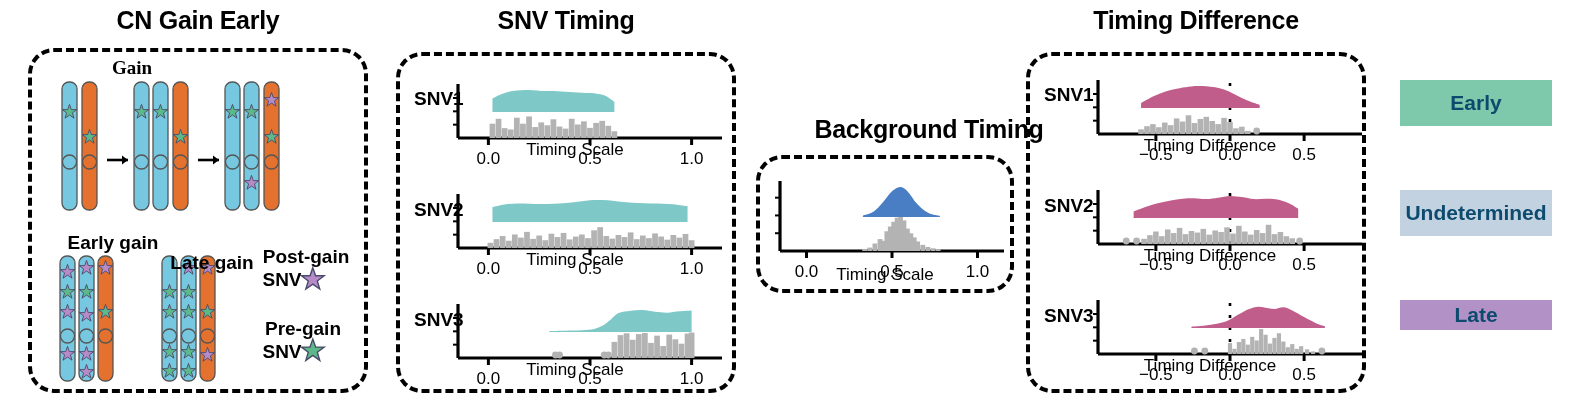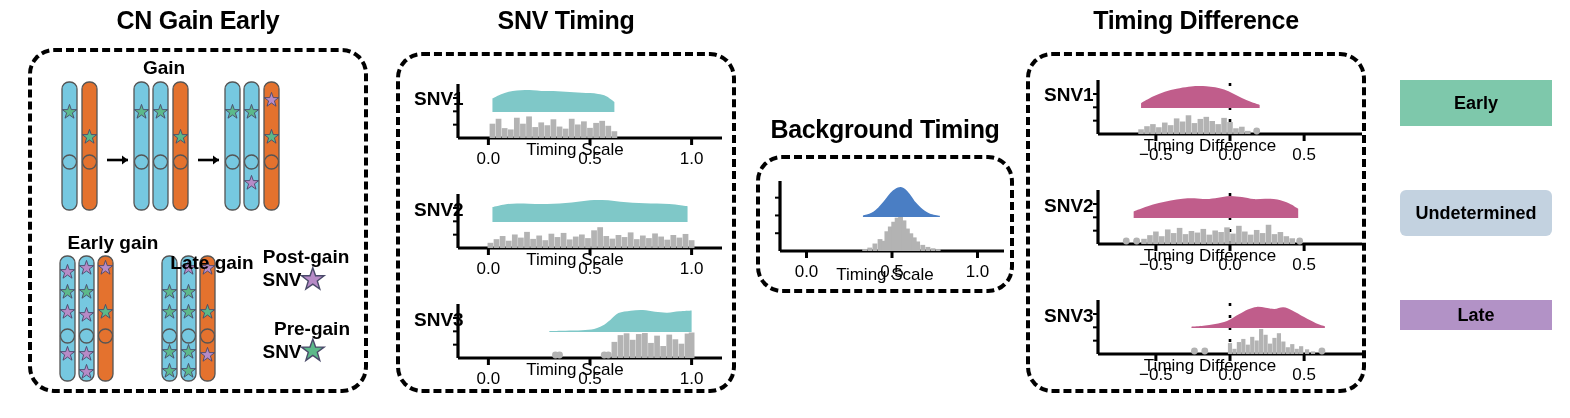--- a/index.html
+++ b/index.html
@@ -6,32 +6,32 @@
   body{width:1570px;height:418px;position:relative;overflow:hidden;
        font-family:"Liberation Sans",sans-serif;color:#000;}
   .panel-title{position:absolute;font-weight:bold;font-size:25px;letter-spacing:-0.3px;
                white-space:nowrap;text-align:center;}
   .dbox{position:absolute;border:4px dashed #000;border-radius:26px;box-sizing:border-box;}
   .arrow{position:absolute;width:0;height:0;}
   .lbl{position:absolute;font-weight:bold;font-size:19px;white-space:nowrap;}
   .axlabel{position:absolute;font-size:17px;white-space:nowrap;text-align:center;}
   .plotsvg{position:absolute;}
   .resbox{position:absolute;display:flex;align-items:center;justify-content:center;
-          font-weight:bold;font-size:18px;color:#000000;}
+          font-weight:bold;font-size:21px;color:#0c4a6e;}
   .chrom{position:absolute;}
   .smalltxt{position:absolute;font-size:19px;font-weight:bold;white-space:nowrap;text-align:center;}
   svg{display:block;overflow:visible;}
 </style>
 </head>
 <body>
 
 <div class="panel-title" style="left:28px;top:6px;width:340px;">CN Gain Early</div>
 <div class="dbox" style="left:28px;top:48px;width:340px;height:345px;"></div>
 
-<div class="smalltxt" style="left:124px;top:57px;width:80px;">Gain</div>
+<div class="smalltxt" style="left:92px;top:57px;width:80px;font-family:Liberation Serif, serif;">Gain</div>
 
 <svg class="chrom" style="left:40px;top:78px;" width="320" height="310" viewBox="0 0 320 310">
   <defs>
     <g id="starG">
         <path d="M0,-7.6 L1.8,-2.4 L7.3,-2.4 L2.9,0.9 L4.5,6.2 L0,3.0 L-4.5,6.2 L-2.9,0.9 L-7.3,-2.4 L-1.8,-2.4 Z" fill="#5cb98a" stroke="#4a4a6a" stroke-width="0.9"></path>
       </g>
     <g id="starP">
         <path d="M0,-7.6 L1.8,-2.4 L7.3,-2.4 L2.9,0.9 L4.5,6.2 L0,3.0 L-4.5,6.2 L-2.9,0.9 L-7.3,-2.4 L-1.8,-2.4 Z" fill="#b78bc7" stroke="#4a4a6a" stroke-width="0.9"></path>
       </g>
   </defs>
@@ -117,21 +117,21 @@
 
   <use href="#starP" x="272" y="200" transform="scale(1.55) translate(-96,-70)"></use>
   <use href="#starG" x="272" y="272" transform="scale(1.55) translate(-96,-96)"></use>
 </svg>
 
 <div class="smalltxt" style="left:58px;top:232px;width:110px;">Early gain</div>
 <div class="smalltxt" style="left:160px;top:232px;width:104px;margin-top:20px;">Late gain</div>
 
 <div class="smalltxt" style="left:258px;top:246px;width:96px;">Post-gain</div>
 <div class="smalltxt" style="left:252px;top:269px;width:60px;">SNV</div>
-<div class="smalltxt" style="left:268px;top:318px;width:88px;">Pre-gain</div>
+<div class="smalltxt" style="left:259px;top:318px;width:88px;">Pre-gain</div>
 <div class="smalltxt" style="left:252px;top:341px;width:60px;">SNV</div>
 
 <svg class="arrow" style="left:358px;top:198px;" width="42" height="30" viewBox="0 0 42 30">
   <path d="M2,15 L26,15" stroke="#000" stroke-width="6"></path>
   <path d="M40,15 l-18,-11 l0,22 Z" fill="#000"></path>
 </svg>
 
 <div class="panel-title" style="left:396px;top:6px;width:340px;">SNV Timing</div>
 <div class="dbox" style="left:396px;top:52px;width:340px;height:341px;"></div>
 
@@ -259,21 +259,21 @@
 
 <div class="axlabel" style="left:480px;top:140px;width:190px;">Timing Scale</div>
 <div class="axlabel" style="left:480px;top:250px;width:190px;">Timing Scale</div>
 <div class="axlabel" style="left:480px;top:360px;width:190px;">Timing Scale</div>
 
 <svg class="arrow" style="left:726px;top:198px;" width="42" height="30" viewBox="0 0 42 30">
   <path d="M2,15 L26,15" stroke="#000" stroke-width="6"></path>
   <path d="M40,15 l-18,-11 l0,22 Z" fill="#000"></path>
 </svg>
 
-<div class="panel-title" style="left:754px;top:115px;width:262px;">Background Timing</div>
+<div class="panel-title" style="left:798px;top:115px;width:262px;">Background Timing</div>
 <div class="dbox" style="left:756px;top:155px;width:258px;height:138px;"></div>
 
 <svg class="plotsvg" style="left:756px;top:155px;" width="258" height="138" viewBox="0 0 258 138">
     <g>
       <line x1="24" y1="96" x2="248" y2="96" stroke="#000" stroke-width="3.2"></line>
       <line x1="24" y1="96" x2="24" y2="26" stroke="#000" stroke-width="3.2"></line>
       <line x1="19" y1="78.22222222222223" x2="24" y2="78.22222222222223" stroke="#000" stroke-width="2"></line>
       <line x1="19" y1="60.44444444444444" x2="24" y2="60.44444444444444" stroke="#000" stroke-width="2"></line>
       <line x1="19" y1="42.66666666666667" x2="24" y2="42.66666666666667" stroke="#000" stroke-width="2"></line>
       <rect x="106.23" y="93.96" width="4.82" height="2.04" fill="#b3b3b3"></rect>
@@ -449,14 +449,14 @@
 <svg class="arrow" style="left:1366px;top:198px;" width="42" height="30" viewBox="0 0 42 30">
   <path d="M2,15 L26,15" stroke="#000" stroke-width="6"></path>
   <path d="M40,15 l-18,-11 l0,22 Z" fill="#000"></path>
 </svg>
 <svg class="arrow" style="left:1366px;top:308px;" width="42" height="30" viewBox="0 0 42 30">
   <path d="M2,15 L26,15" stroke="#000" stroke-width="6"></path>
   <path d="M40,15 l-18,-11 l0,22 Z" fill="#000"></path>
 </svg>
 
 <div class="resbox" style="left:1400px;top:80px;width:152px;height:46px;background:#7ec8ab;">Early</div>
-<div class="resbox" style="left:1400px;top:190px;width:152px;height:46px;background:#c3d2e0;border-radius:6px;">Undetermined</div>
+<div class="resbox" style="left:1400px;top:190px;width:152px;height:46px;background:#c3d2e0;">Undetermined</div>
 <div class="resbox" style="left:1400px;top:300px;width:152px;height:30px;background:#b292c6;">Late</div>
 
 </body></html>

